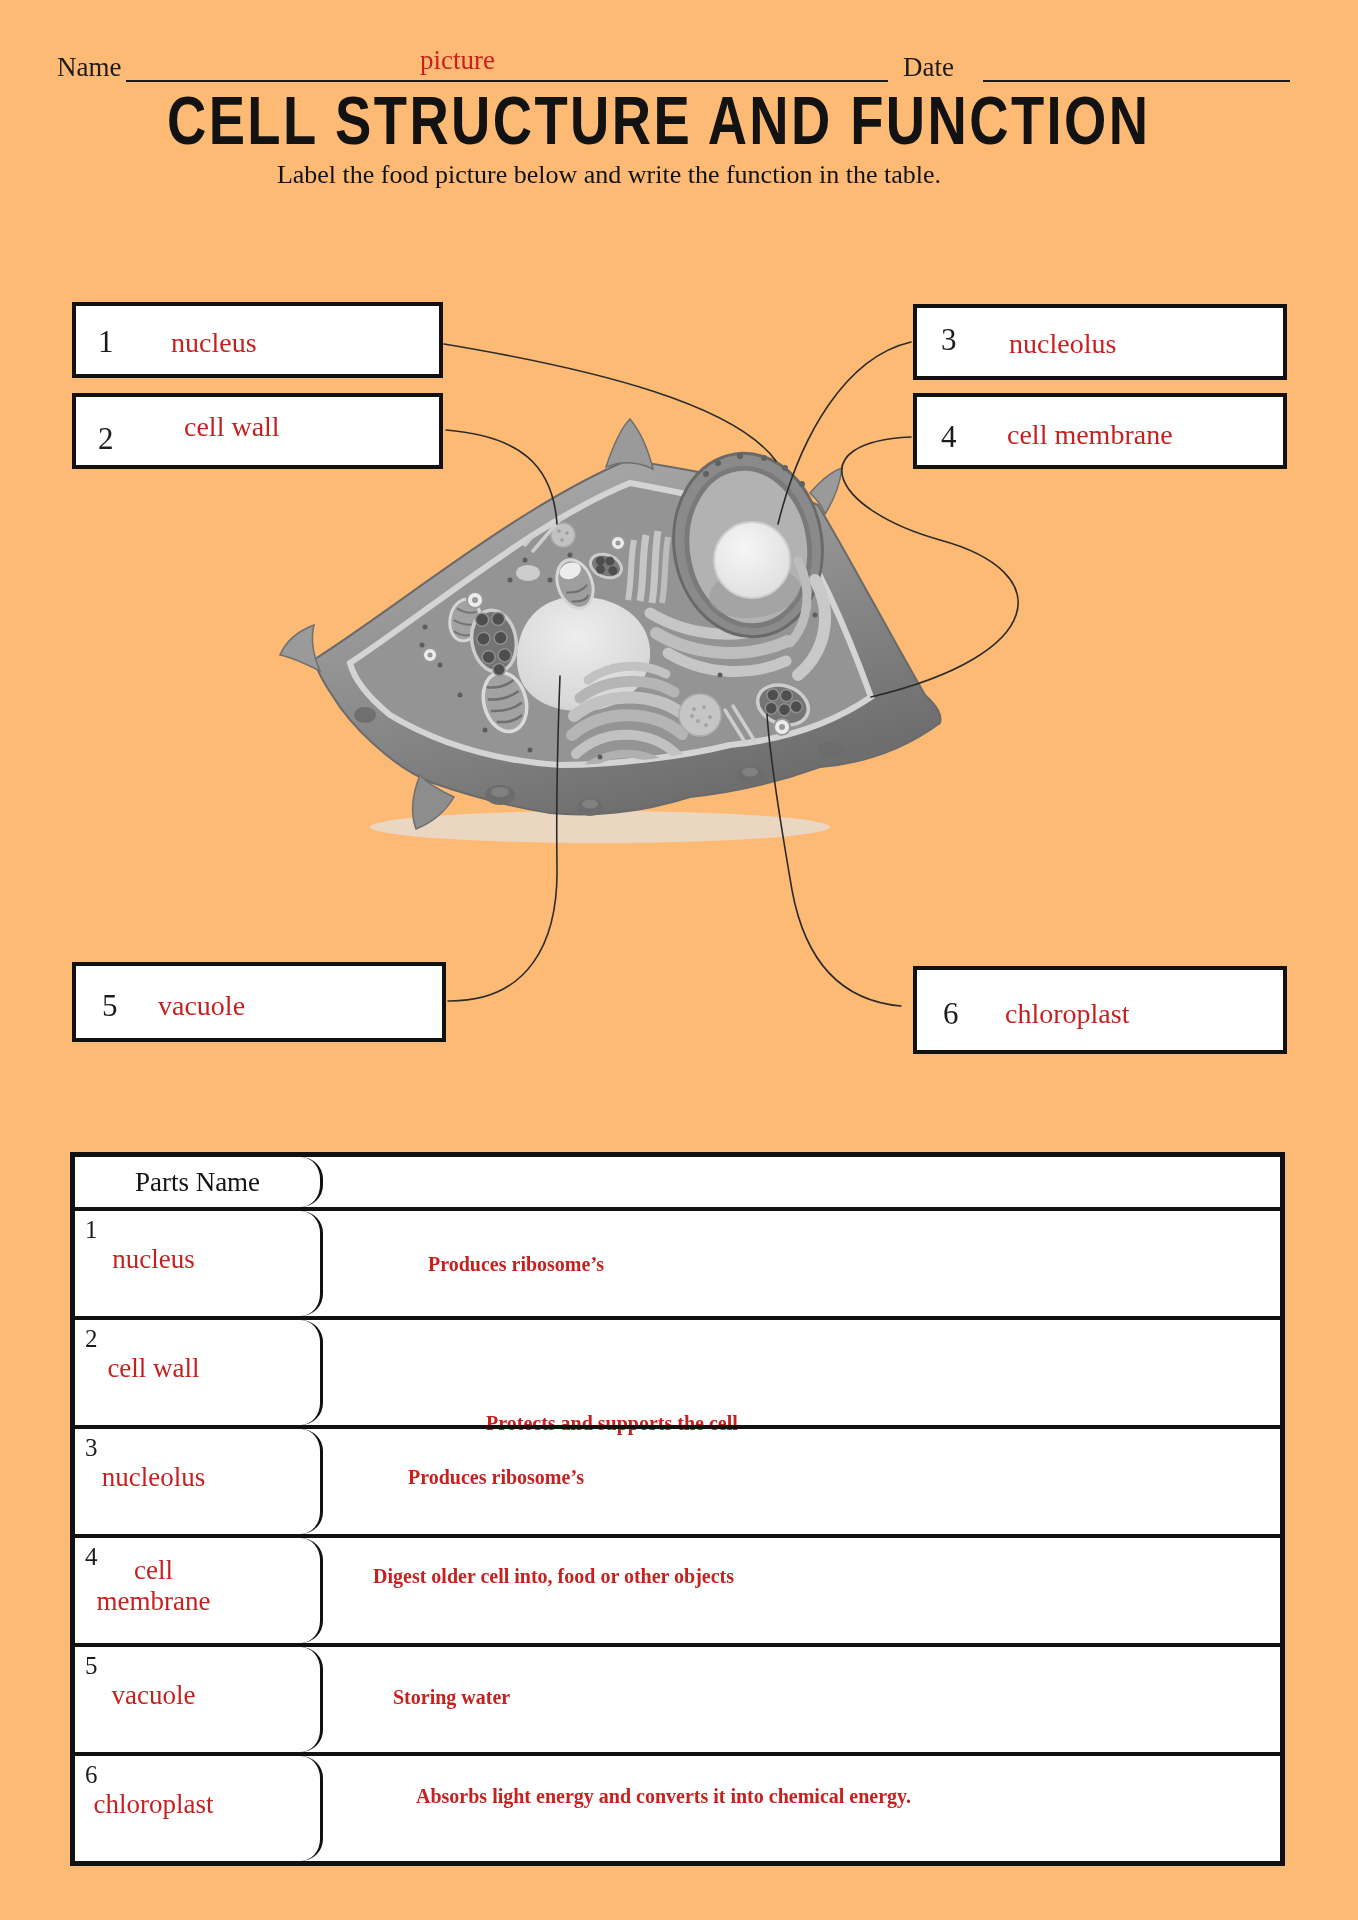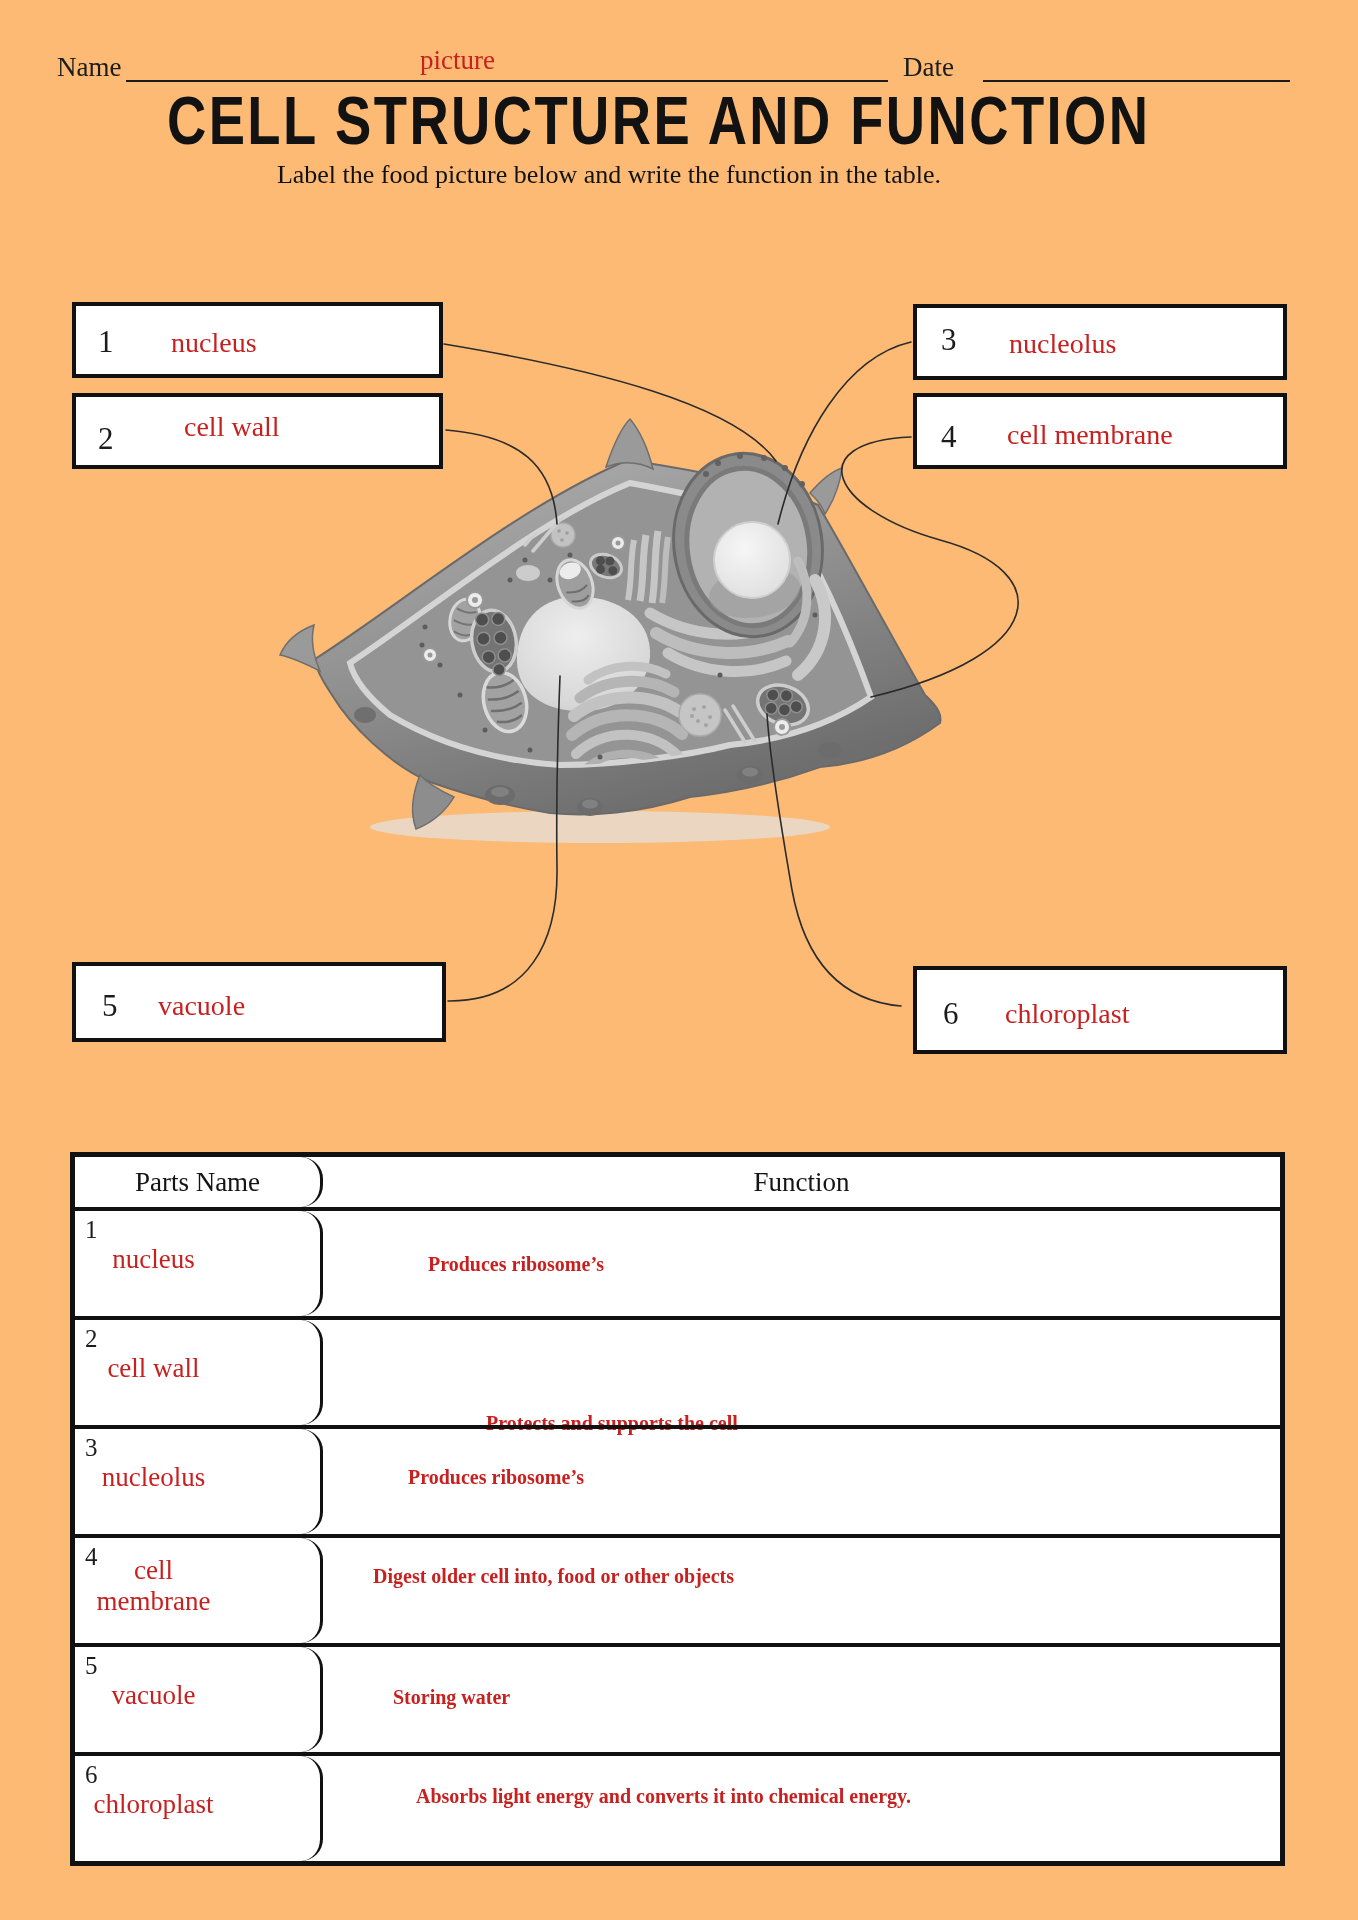--- a/index.html
+++ b/index.html
@@ -271,21 +271,20 @@
     <span class="ans red" style="left:82px;top:24px;">vacuole</span>
   </div>
   <div class="lbox" style="left:913px;top:966px;width:374px;height:88px;">
     <span class="num" style="left:26px;top:26px;">6</span>
     <span class="ans red" style="left:88px;top:28px;">chloroplast</span>
   </div>
 
   <div class="ftable">
     <div class="trow thead">
       <div class="cell-parts hcell">Parts Name</div>
-      <div class="cell-func hcell">Function</div>
     </div>
 
     <div class="trow tbody-row">
       <div class="cell-parts">
         <span class="rownum">1</span>
         <span class="pname red">nucleus</span>
       </div>
       <div class="cell-func">
         <span class="fval red" style="left:105px;top:50%;">Produces ribosome’s</span>
       </div>

